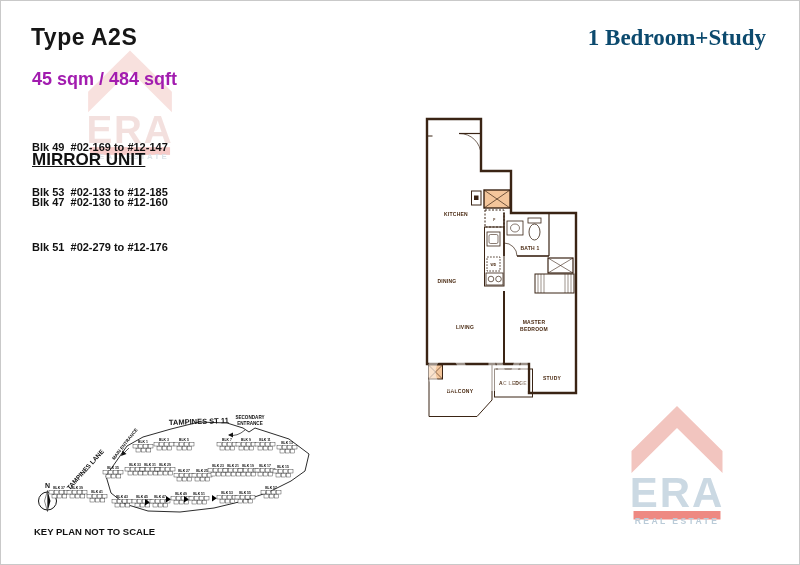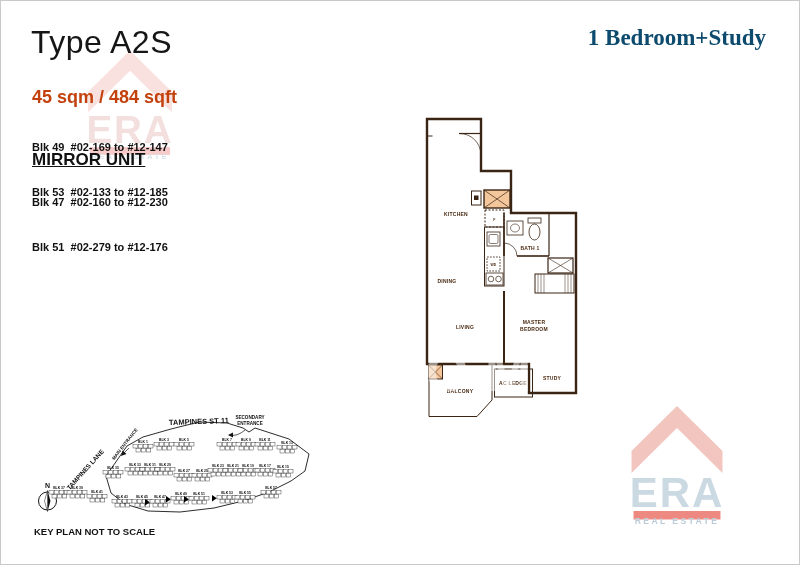--- a/index.html
+++ b/index.html
@@ -2,23 +2,23 @@
 <html><head>
 <meta charset="utf-8">
 <style>
   html,body { margin:0; padding:0; background:#e8e8e8; }
   #page {
     position:relative; width:800px; height:565px; margin:0 auto;
     background:#ffffff; border:1px solid #c9c9c9; box-sizing:border-box;
     overflow:hidden; font-family:"Liberation Sans", sans-serif; color:#111;
   }
   .abs { position:absolute; }
-  .type-title { left:30px; top:23px; font-size:32px; font-weight:400; letter-spacing:.5px; color:#161616; z-index:3; }
+  .type-title { left:30px; top:23px; font-size:23px; font-weight:700; letter-spacing:.5px; color:#161616; z-index:3; }
   .unit-type  { right:33px; top:24px; font-size:23px; font-family:"Liberation Serif", serif; font-weight:600; color:#0c4a6e; z-index:3; }
-  .area       { left:31px; top:86px; font-size:18px; font-weight:bold; color:#c2410c; z-index:3; }
+  .area       { left:31px; top:68px; font-size:18px; font-weight:bold; color:#a21caf; z-index:3; }
   .blk-list   { left:31px; top:109px; font-size:11px; font-weight:bold; line-height:15px; white-space:pre; z-index:3; }
   .mirror-label { left:31px; top:149px; font-size:17px; font-weight:bold; text-decoration:underline; z-index:3; }
   .mirror-list  { left:31px; top:164px; font-size:11px; font-weight:bold; line-height:15px; white-space:pre; z-index:3; }
 
   svg text { font-family:"Liberation Sans", sans-serif; }
 
   
   #plan { left:405px; top:105px; z-index:1; }
   .wall-thick { fill:none; stroke-width:2.4; }
   .wall-mid   { fill:none; stroke-width:1.6; }
@@ -64,21 +64,21 @@
   <div class="abs type-title">Type A2S</div>
   <div class="abs unit-type">1 Bedroom+Study</div>
 
   <div class="abs area">45 sqm / 484 sqft</div>
   <div class="abs blk-list">
     <div>Blk 49  #02-169 to #12-147</div>
     <div>Blk 53  #02-133 to #12-185</div>
   </div>
   <div class="abs mirror-label">MIRROR UNIT</div>
   <div class="abs mirror-list">
-    <div>Blk 47  #02-160 to #12-230</div>
+    <div>Blk 47  #02-130 to #12-160</div>
     <div>Blk 51  #02-279 to #12-176</div>
   </div>
 
   <svg id="plan" class="abs" width="200" height="315" viewBox="0 0 200 315" stroke="#3A2414">
 
     <path d="M23,258 L23,310.5 L71,310.5 L86,294 L86,258 Z" fill="#F4C69B" class="wall-thin" stroke-width="1.3"></path>
 
     <rect x="88.5" y="263" width="38" height="28" fill="#F4C69B" class="wall-thin" stroke-width="1.3"></rect>
 
     <path d="M21,13 H75 V65 H105 V107 H170 V287 H123 V258 H21 Z" fill="#F4C69B" class="wall-thick"></path>

